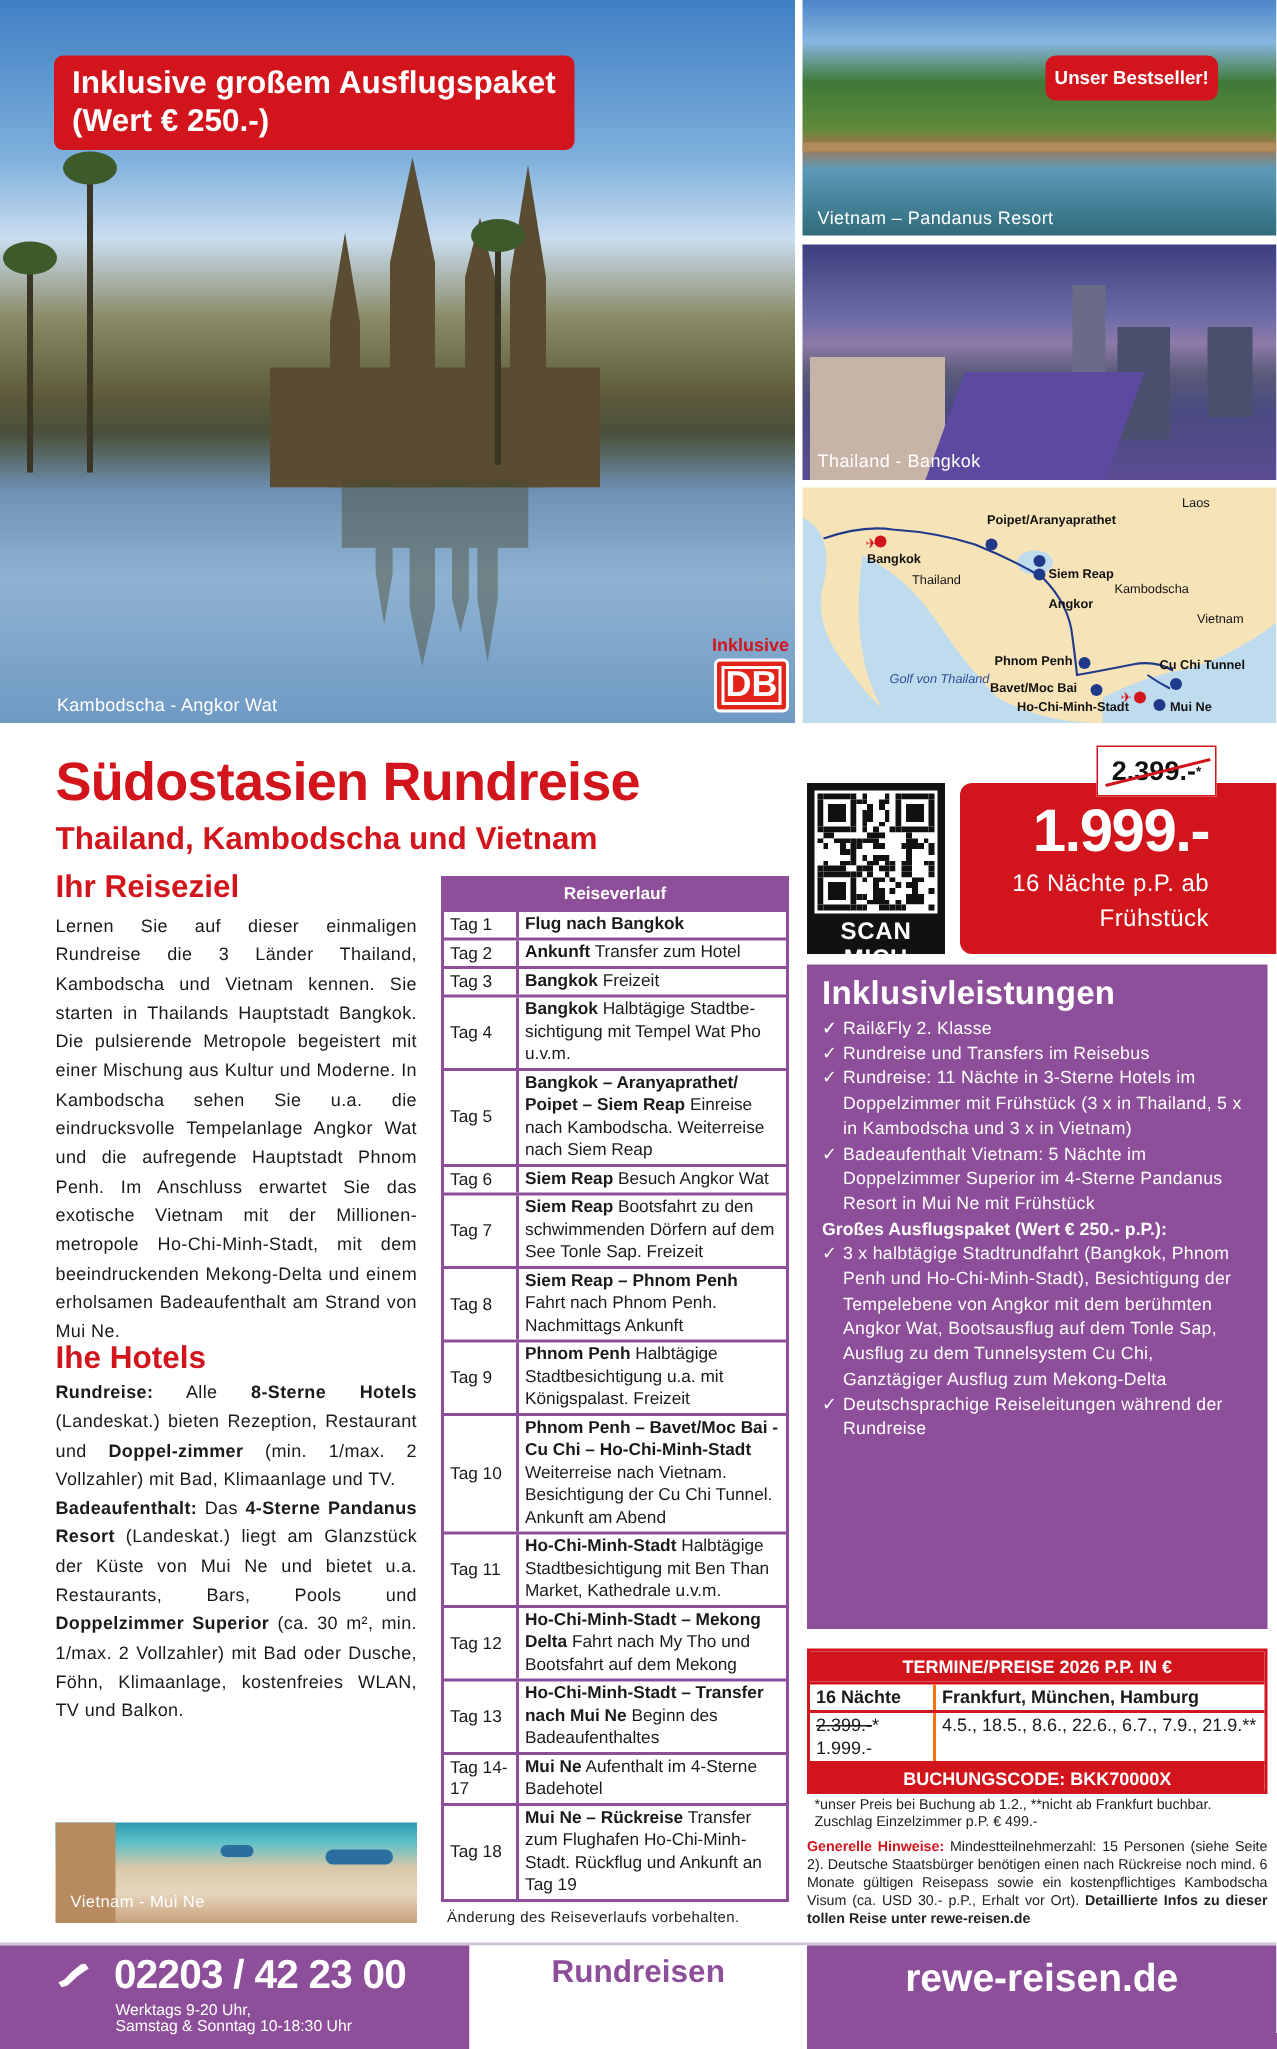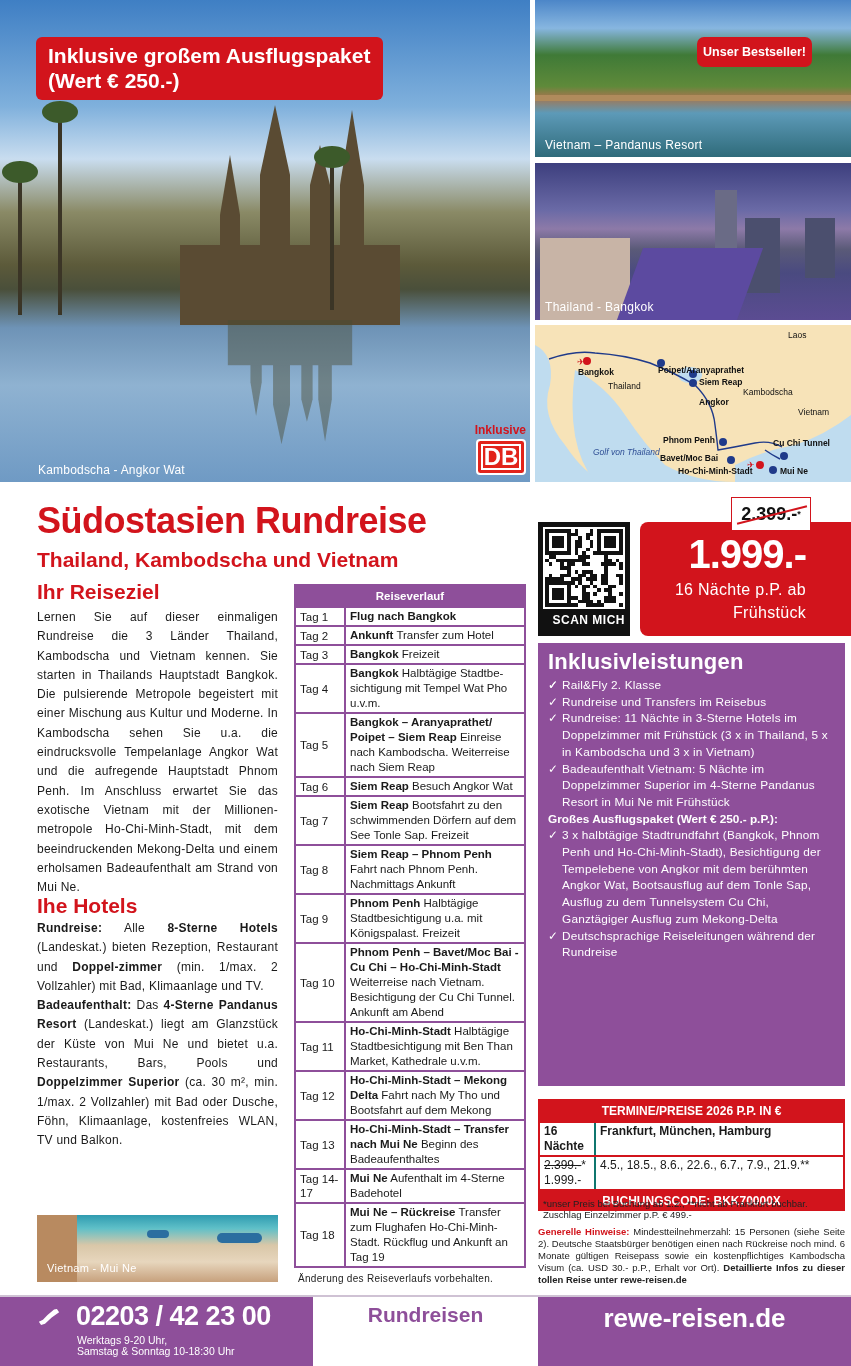--- a/index.html
+++ b/index.html
@@ -46,40 +46,40 @@
   .itin-row { display: flex; border-top: 2px solid #8e4f9a; }
   .itin-day { width: 50px; border-right: 2px solid #8e4f9a; display: flex; align-items: center; padding-left: 4px; font-size: 11.5px; line-height: 14px; }
   .itin-desc { flex: 1; padding: 1px 4px; font-size: 11.5px; line-height: 15px; }
   .itin-desc b { font-weight: bold; }
   .itin-note { left: 298px; top: 1273px; font-size: 10px; color: #222; letter-spacing: .3px; }
 
   
   .qr { left: 538px; top: 522px; width: 92px; height: 114px; background: #111; padding: 5px; }
   .qr-grid { width: 82px; height: 82px; background: #fff; display: grid; grid-template-columns: repeat(21, 1fr); padding: 2px; }
   .qr-grid span { display: block; }
-  .qr-label { color: #fff; font-weight: bold; font-size: 12px; text-align: right; margin-top: 4px; letter-spacing: .5px; }
+  .qr-label { color: #fff; font-weight: bold; font-size: 16px; text-align: center; margin-top: 4px; letter-spacing: .5px; }
   .price-box { left: 640px; top: 522px; width: 211px; height: 114px; background: #d2141c; border-radius: 8px 0 0 8px; }
   .old-price-box { left: 731px; top: 497px; width: 80px; height: 34px; background: #fff; border: 1px solid #d2141c; display: flex; align-items: center; justify-content: center; font-weight: bold; font-size: 18px; color: #111; }
   .old-price-box .strike { position: absolute; left: 4px; top: 16px; width: 72px; height: 2px; background: #d2141c; transform: rotate(-14deg); }
   .new-price { right: 45px; top: 532px; color: #fff; font-weight: bold; font-size: 40px; letter-spacing: -1px; }
   .price-sub { right: 45px; top: 578px; color: #fff; font-size: 16px; text-align: right; line-height: 23px; letter-spacing: .3px; }
 
   
   .incl { left: 538px; top: 643px; width: 307px; height: 443px; background: #8e4f9a; color: #fff; padding: 6px 10px; }
   .incl h2 { font-size: 22px; font-weight: bold; margin-bottom: 2px; letter-spacing: .2px; }
   .incl ul { list-style: none; }
   .incl li { position: relative; padding-left: 14px; font-size: 11.8px; line-height: 16.7px; letter-spacing: .2px; }
   .incl li .check { position: absolute; left: 0; top: 0; }
   .incl .sub-head { font-weight: bold; font-size: 11.8px; line-height: 16.7px; }
 
   
   .dates { left: 538px; top: 1099px; width: 307px; border: 2px solid #d2141c; }
   .dates-head { background: #d2141c; color: #fff; font-weight: bold; text-align: center; font-size: 12px; height: 20px; line-height: 20px; }
   .dates-row { display: flex; border-top: 2px solid #d2141c; }
-  .dates-c1 { width: 56px; border-right: 2px solid #0f766e; padding: 1px 4px; font-size: 12px; line-height: 15px; }
+  .dates-c1 { width: 84px; border-right: 2px solid #f97316; padding: 1px 4px; font-size: 12px; line-height: 15px; }
   .dates-c2 { flex: 1; padding: 1px 4px; font-size: 12px; line-height: 15px; }
   .dates-foot { background: #d2141c; color: #fff; font-weight: bold; text-align: center; font-size: 12px; height: 20px; line-height: 20px; }
   .fn { left: 543px; top: 1198px; font-size: 9.5px; line-height: 11px; color: #222; width: 300px; }
   .hints { left: 538px; top: 1226px; width: 307px; font-size: 9.5px; line-height: 12px; text-align: justify; color: #222; }
   .hints .red { color: #d2141c; font-weight: bold; }
 
   
   .photo-muine { left: 37px; top: 1215px; width: 241px; height: 67px; overflow: hidden;
     background: linear-gradient(180deg, #2f9bb0 0%, #5fc0c8 20%, #d9c7a8 45%, #e7d6bd 70%, #c7a17d 100%); }
 
@@ -154,21 +154,21 @@
     <circle cx="158" cy="49" r="4" fill="#1f3a8a"></circle>
     <circle cx="158" cy="58" r="4" fill="#1f3a8a"></circle>
     <circle cx="188" cy="117" r="4" fill="#1f3a8a"></circle>
     <circle cx="196" cy="135" r="4" fill="#1f3a8a"></circle>
     <circle cx="249" cy="131" r="4" fill="#1f3a8a"></circle>
     <circle cx="225" cy="140" r="4" fill="#d2141c"></circle>
     <text x="212" y="143" font-size="9" fill="#d2141c">✈</text>
     <circle cx="238" cy="145" r="4" fill="#1f3a8a"></circle>
   </svg>
   <span class="lbl" style="left:253px;top:5px;">Laos</span>
-  <span class="lbl b" style="left:123px;top:40px;text-align:center;">Poipet/Aranyaprathet</span>
+  <span class="lbl b" style="left:123px;top:16px;text-align:center;">Poipet/Aranyaprathet</span>
   <span class="lbl b" style="left:43px;top:42px;">Bangkok</span>
   <span class="lbl b" style="left:164px;top:40px;margin-top:32px;">Angkor</span>
   <span class="lbl b" style="left:164px;top:52px;">Siem Reap</span>
   <span class="lbl" style="left:73px;top:56px;">Thailand</span>
   <span class="lbl" style="left:208px;top:62px;text-align:center;">Kambodscha</span>
   <span class="lbl" style="left:263px;top:82px;">Vietnam</span>
   <span class="lbl b" style="left:128px;top:110px;">Phnom Penh</span>
   <span class="lbl b" style="left:238px;top:113px;">Cu Chi Tunnel</span>
   <span class="lbl b" style="left:125px;top:128px;">Bavet/Moc Bai</span>
   <span class="lbl sea" style="left:58px;top:122px;">Golf von Thailand</span>

